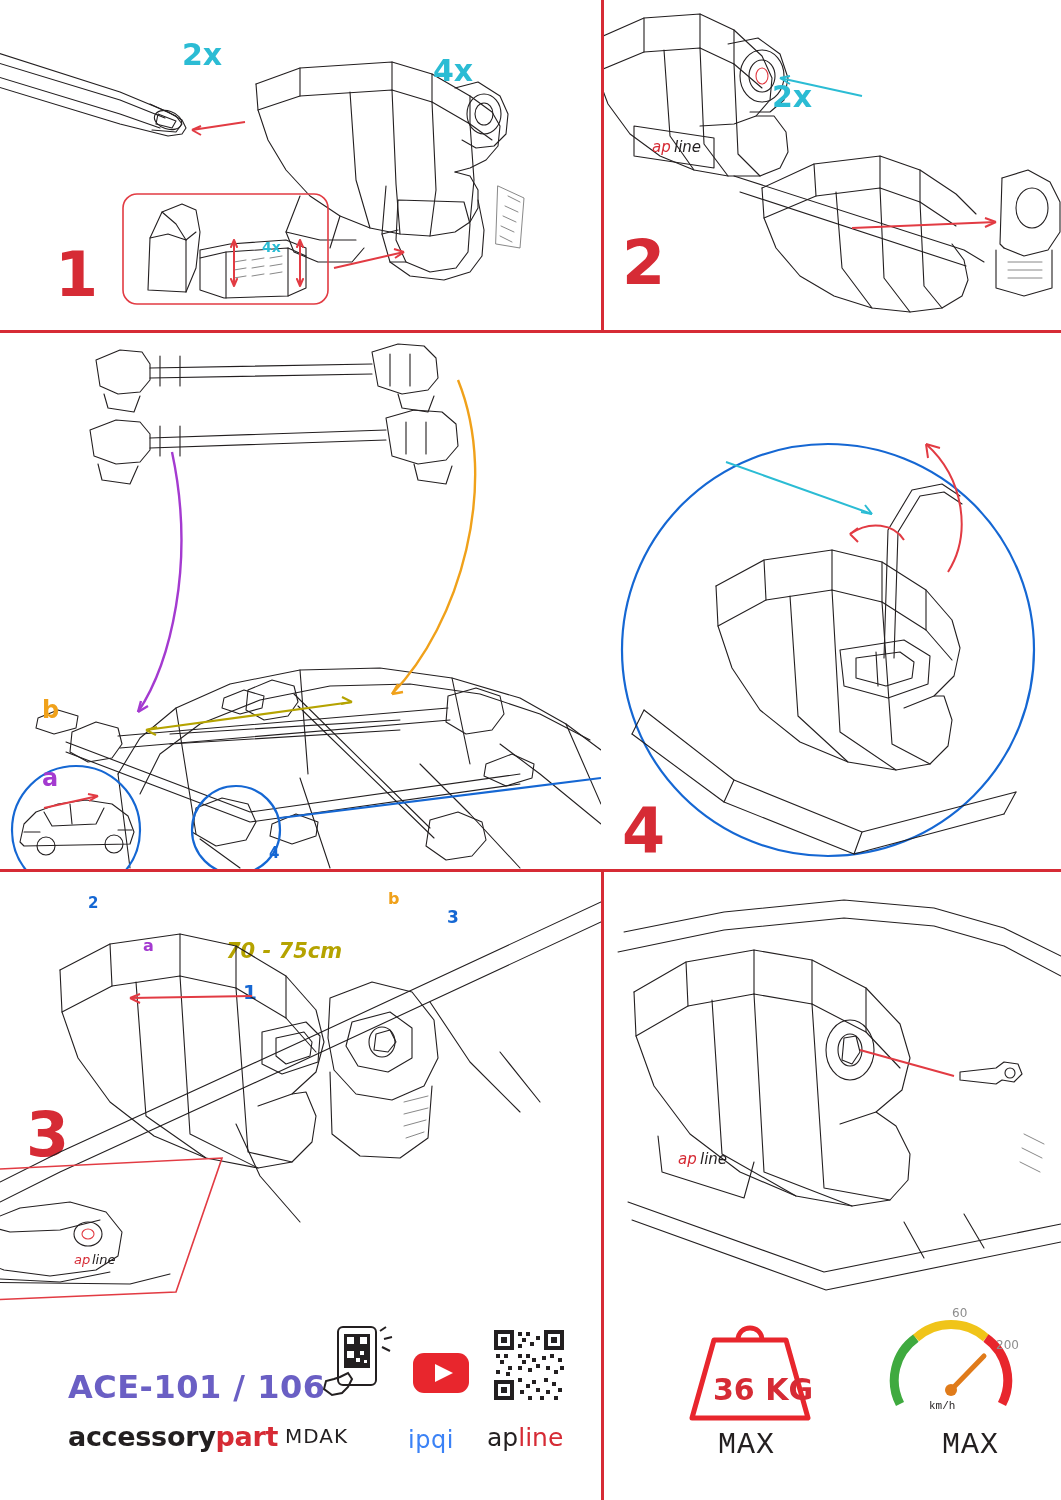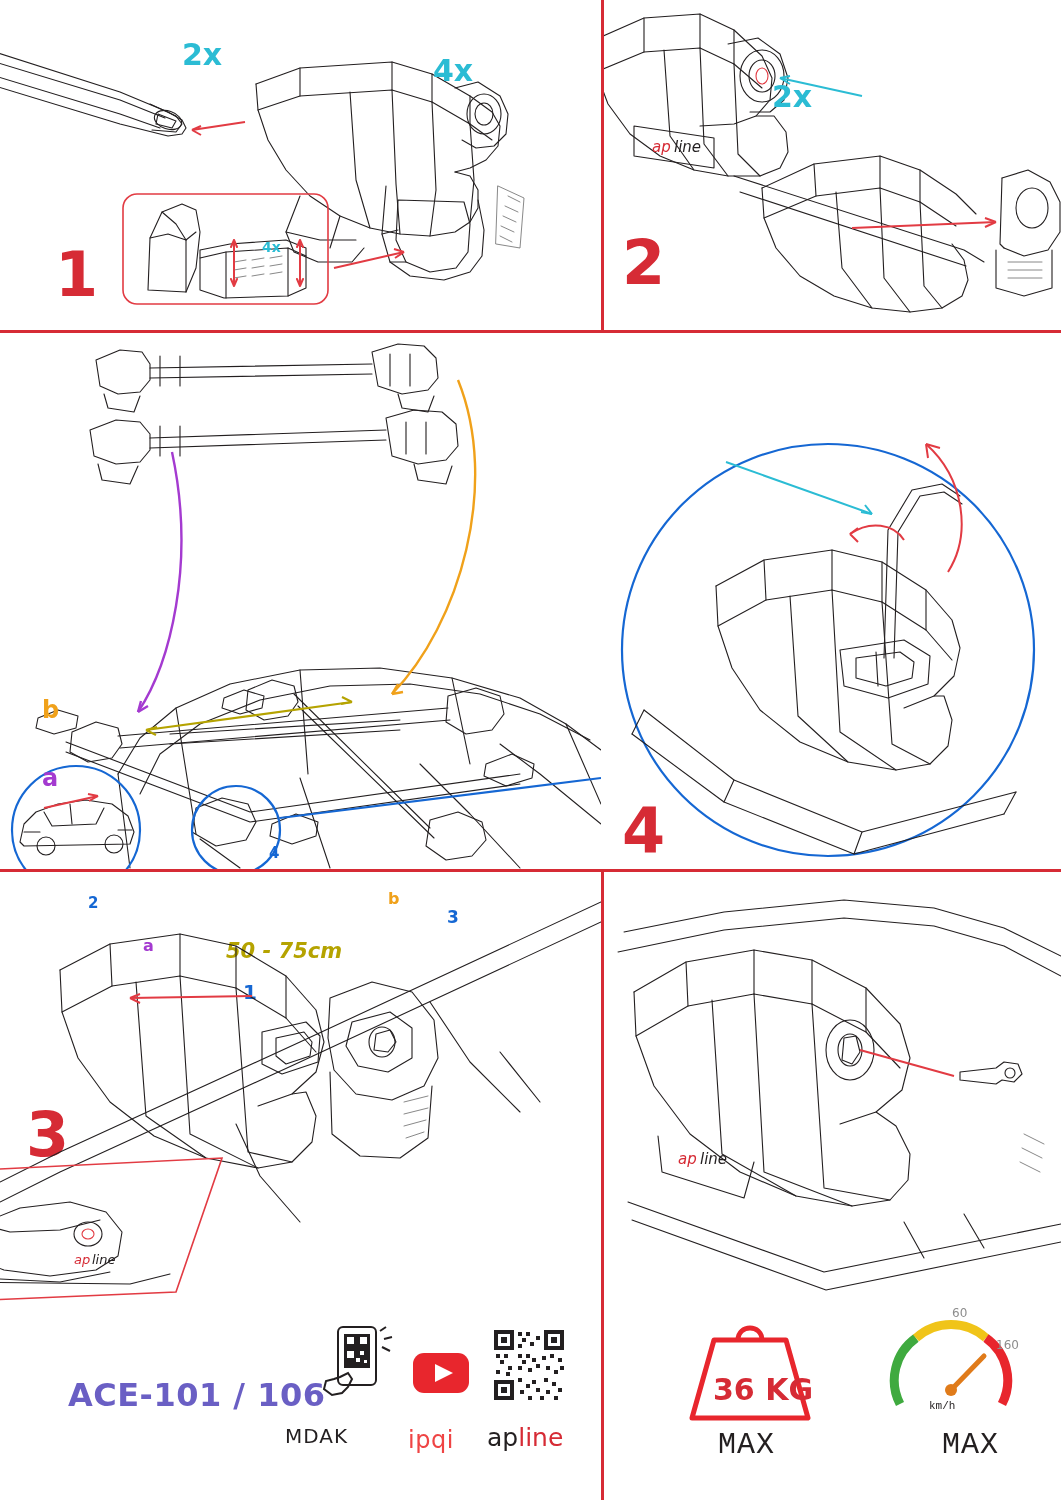--- a/index.html
+++ b/index.html
@@ -72,21 +72,20 @@
   
   .footer-brand {
     position: absolute;
     left: 68px;
     top: 1368px;
     font-family: "DejaVu Sans", sans-serif;
     font-size: 32px;
     font-weight: 700;
     color: #6a5fc4;
     letter-spacing: 0.5px;
-    margin-top: 8px;
   }
   .footer-acc {
     position: absolute;
     left: 68px;
     top: 1421px;
     font-family: "DejaVu Sans", sans-serif;
     font-size: 27px;
     font-weight: 700;
     color: #231f20;
     letter-spacing: -0.3px;
@@ -101,21 +100,21 @@
     font-weight: 400;
     color: #231f20;
     letter-spacing: 1px;
   }
   .ipqi {
     position: absolute;
     left: 408px;
     top: 1426px;
     font-family: "DejaVu Sans", sans-serif;
     font-size: 24px;
-    color: #ef4444;
+    color: #3b82f6;
     letter-spacing: 0.5px;
   }
   .apline {
     position: absolute;
     left: 487px;
     top: 1423px;
     font-family: "DejaVu Sans", sans-serif;
     font-size: 25px;
     color: #231f20;
   }
@@ -374,21 +373,21 @@
       <path class="arrow-red" d="M98 462 L88 460 M98 462 L89 467"></path>
     </svg>
     <div class="lbl orange" style="left:42px; top:364px; font-size:24px;">b</div>
     <div class="lbl purple" style="left:42px; top:432px; font-size:24px;">a</div>
     <div class="lbl purple" style="left:143px; top:604px; font-size:16px;">a</div>
     <div class="lbl orange" style="left:388px; top:557px; font-size:16px;">b</div>
     <div class="lbl blue" style="left:243px; top:648px; font-size:20px;">1</div>
     <div class="lbl blue" style="left:88px; top:562px; font-size:15px;">2</div>
     <div class="lbl blue" style="left:447px; top:575px; font-size:17px;">3</div>
     <div class="lbl blue" style="left:269px; top:512px; font-size:15px;">4</div>
-    <div class="lbl olive" style="left:226px; top:607px; font-size:21px; font-style:italic;">50 - 75cm</div>
+    <div class="lbl olive" style="left:226px; top:607px; font-size:21px; font-style:italic;">70 - 75cm</div>
     <div class="step-num" style="left:26px; top:770px;">3</div>
   </div>
 
   <div style="position:absolute;left:604px;top:334px;width:457px;height:535px;">
     <svg width="457" height="535" viewBox="0 0 457 535">
 
       <circle class="circ-blue" cx="224" cy="316" r="206"></circle>
 
       <g class="line">
         <path d="M28 400 L120 468 L250 520 L400 480"></path>
@@ -507,20 +506,21 @@
       <g class="line">
         <path d="M356 200 L392 196 L400 190 L414 192 L418 202 L410 210 L398 208 L392 212 L356 208 Z"></path>
         <circle cx="406" cy="201" r="5"></circle>
       </g>
       <path class="arrow-red" d="M256 178 L350 204"></path>
     </svg>
 
   </div>
 
   <div class="footer-brand">ACE-101 / 106</div>
+  <div class="footer-acc"><span>accessory</span><span class="part">part</span></div>
 
   <svg style="position:absolute; left:318px; top:1325px;" width="90" height="82" viewBox="0 0 90 82">
     <rect x="20" y="2" width="38" height="58" rx="5" fill="none" stroke="#231f20" stroke-width="2"></rect>
     <rect x="26" y="9" width="26" height="34" fill="#231f20"></rect>
     <g fill="#ffffff">
       <rect x="29" y="12" width="7" height="7"></rect>
         <rect x="42" y="12" width="7" height="7"></rect>
       <rect x="29" y="26" width="7" height="7"></rect>
         <rect x="42" y="26" width="4" height="4"></rect>
       <rect x="38" y="33" width="4" height="4"></rect>
@@ -602,17 +602,17 @@
   <div class="maxlabel" style="left:718px; top:1428px;">MAX</div>
 
   <svg style="position:absolute; left:888px; top:1308px;" width="126" height="116" viewBox="0 0 126 116">
     <path d="M12 96 A 52 52 0 0 1 28 30" fill="none" stroke="#3faa3f" stroke-width="9"></path>
     <path d="M28 30 A 52 52 0 0 1 98 30" fill="none" stroke="#f0c419" stroke-width="9"></path>
     <path d="M98 30 A 52 52 0 0 1 114 96" fill="none" stroke="#e8262d" stroke-width="9"></path>
     <circle cx="63" cy="82" r="6" fill="#e07b1a"></circle>
     <path d="M63 82 L96 48" stroke="#e07b1a" stroke-width="5" stroke-linecap="round"></path>
   </svg>
   <div class="gauge-num" style="left:908px; top:1306px;margin-left:44px;">60</div>
-  <div class="gauge-num" style="left:996px; top:1338px;">160</div>
+  <div class="gauge-num" style="left:996px; top:1338px;">200</div>
   <div class="kmh">km/h</div>
   <div class="maxlabel" style="left:942px; top:1428px;">MAX</div>
 
 </div>
 
 </body></html>

